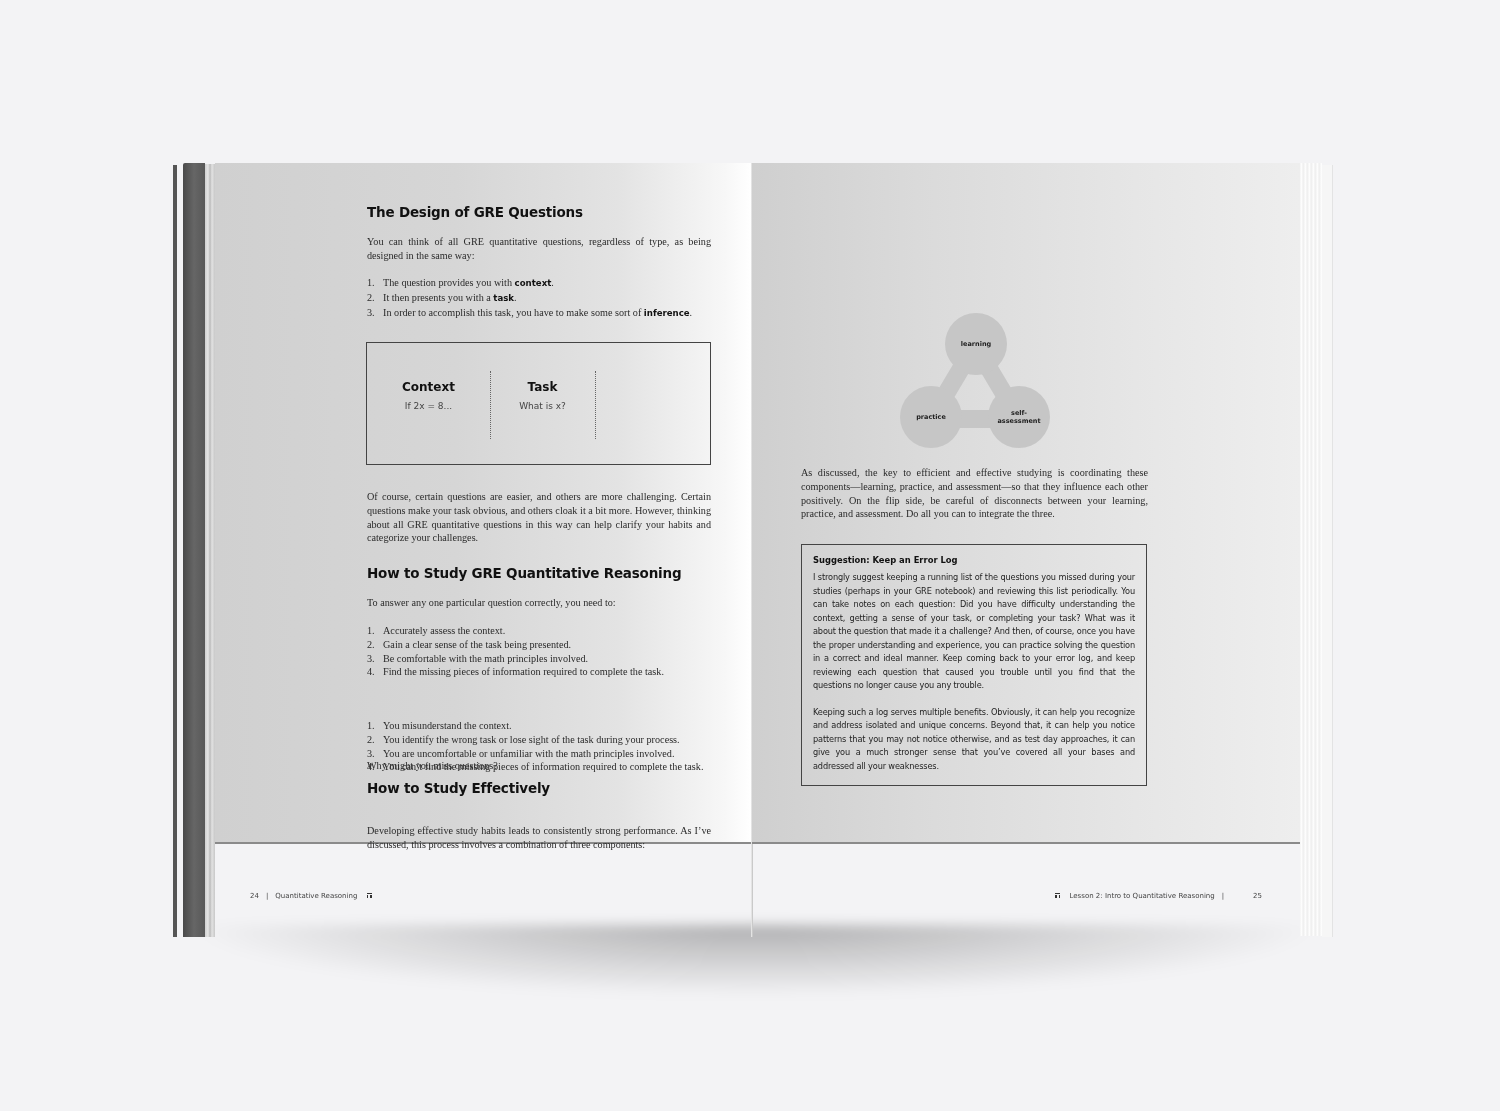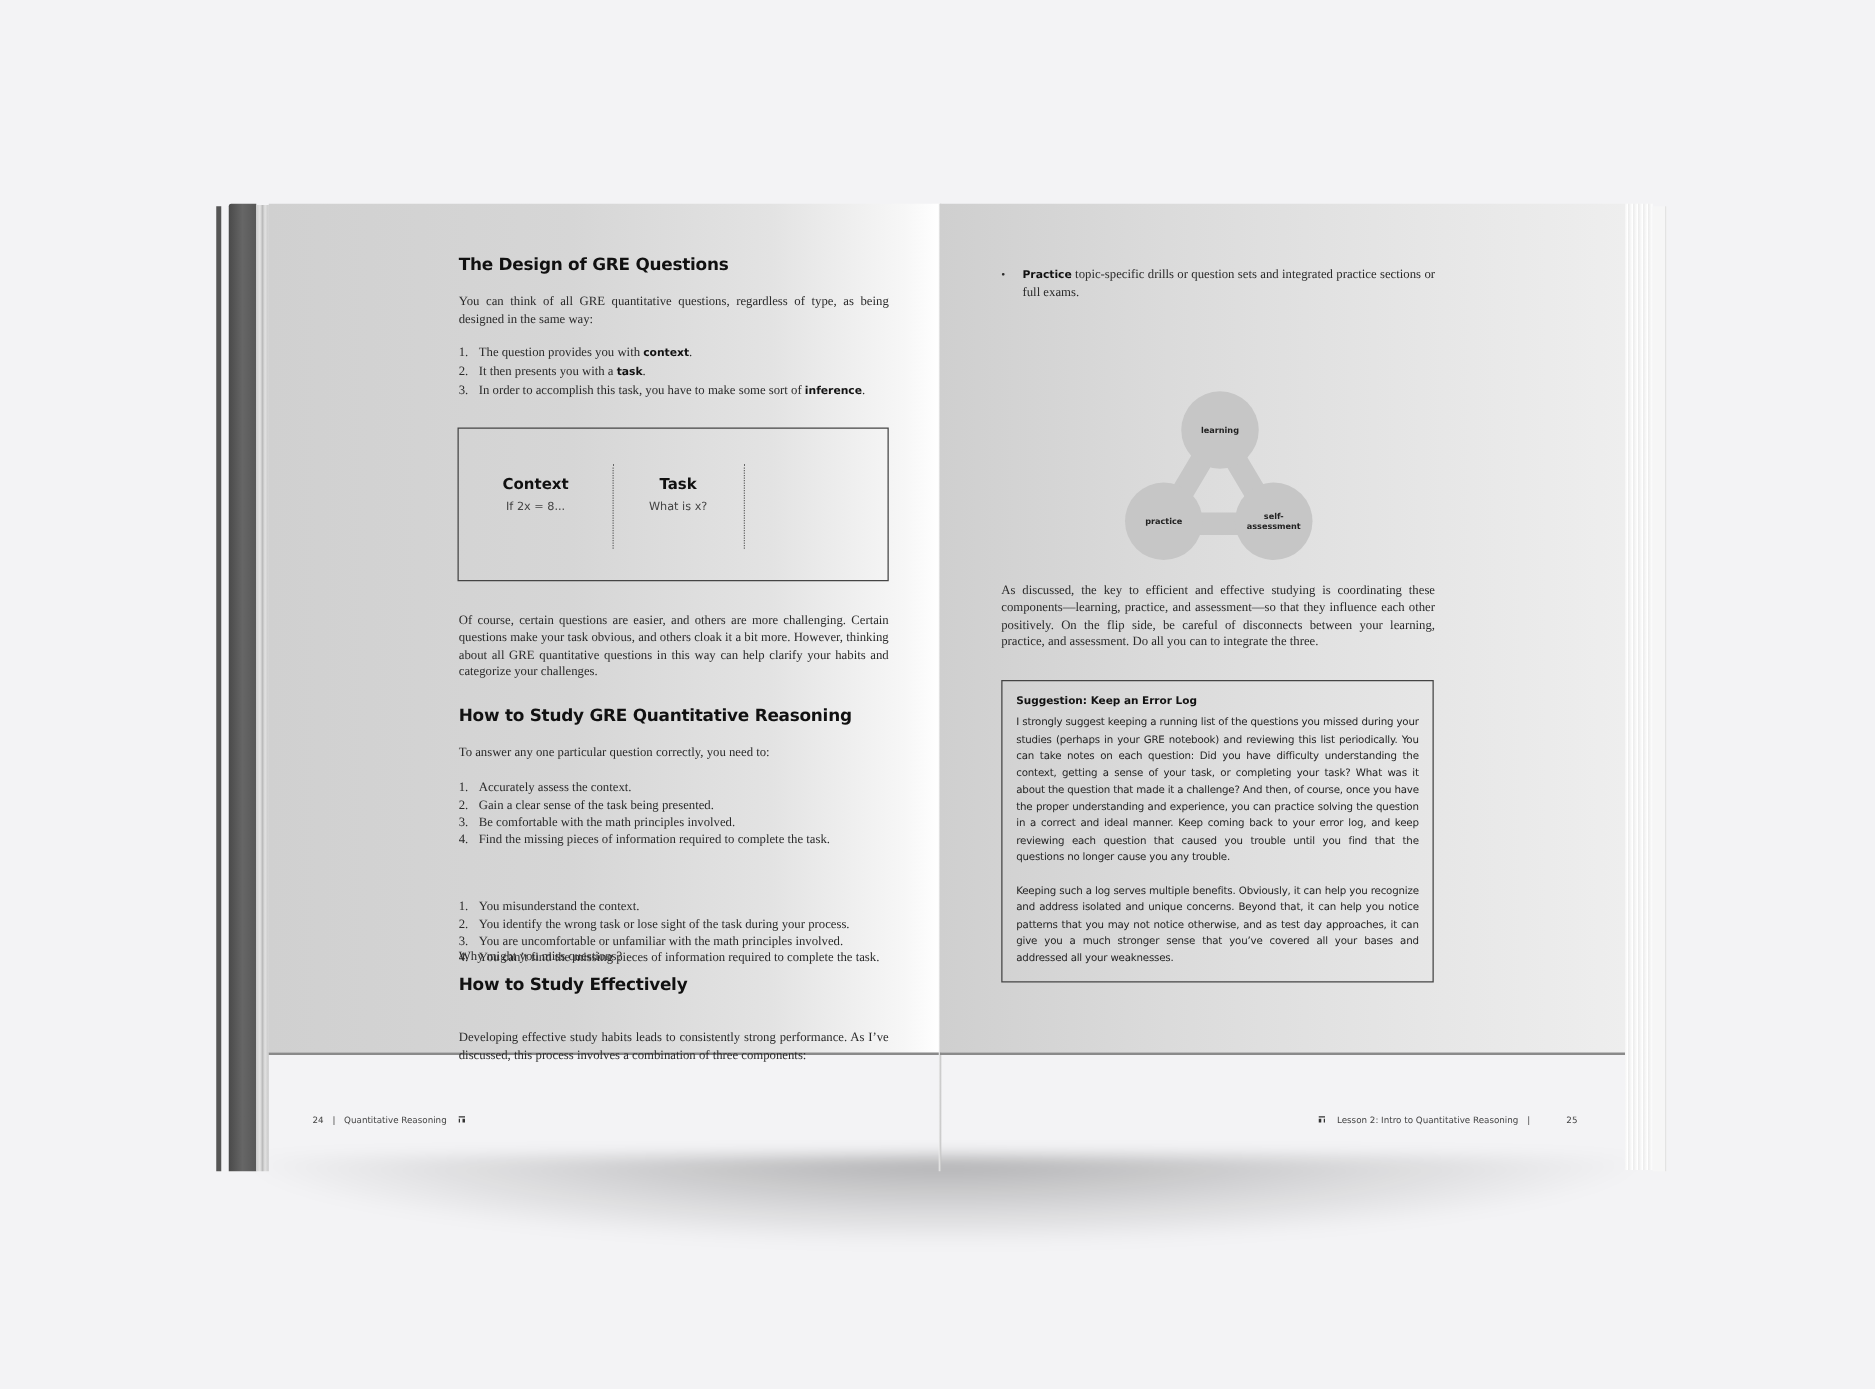--- a/index.html
+++ b/index.html
@@ -128,21 +128,20 @@
   <div class="footer" style="left:35px;">
     <span>24</span><span class="sep">|</span><span>Quantitative Reasoning</span>
     <span class="logo-glyph" style="margin-left:7px;"></span>
   </div>
 </div>
 
 <div class="spine-line"></div>
 
 <div class="page page-right">
   <ul class="bullets" style="left:49px; top:50px; width:347px;">
-    <li><b>Practice</b><span> topic-specific drills or question sets and integrated practice sections or full exams.</span></li>
   </ul>
 
   <div class="venn">
     <svg width="160" height="140" style="position:absolute; left:0; top:0;">
       <polygon points="78,34 34,108 122,108" fill="none" stroke="#c6c6c6" stroke-width="18" stroke-linejoin="round"></polygon>
     </svg>
     <div class="circle" style="left:48px; top:2px;">
         <span>learning</span>
       </div>
     <div class="circle" style="left:3px; top:75px;">

